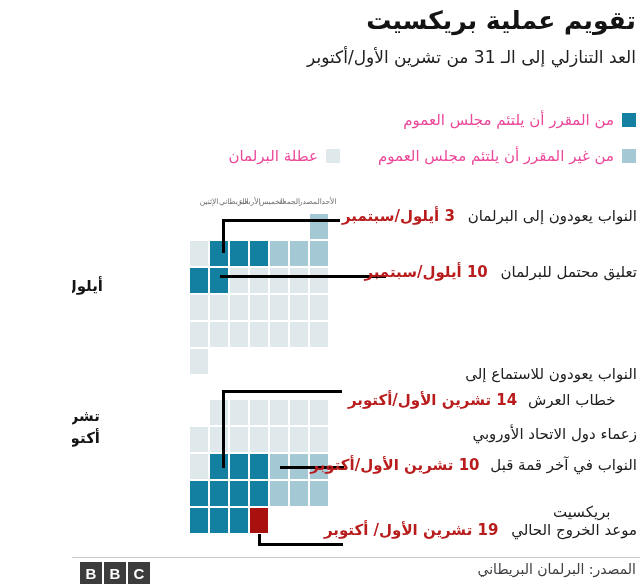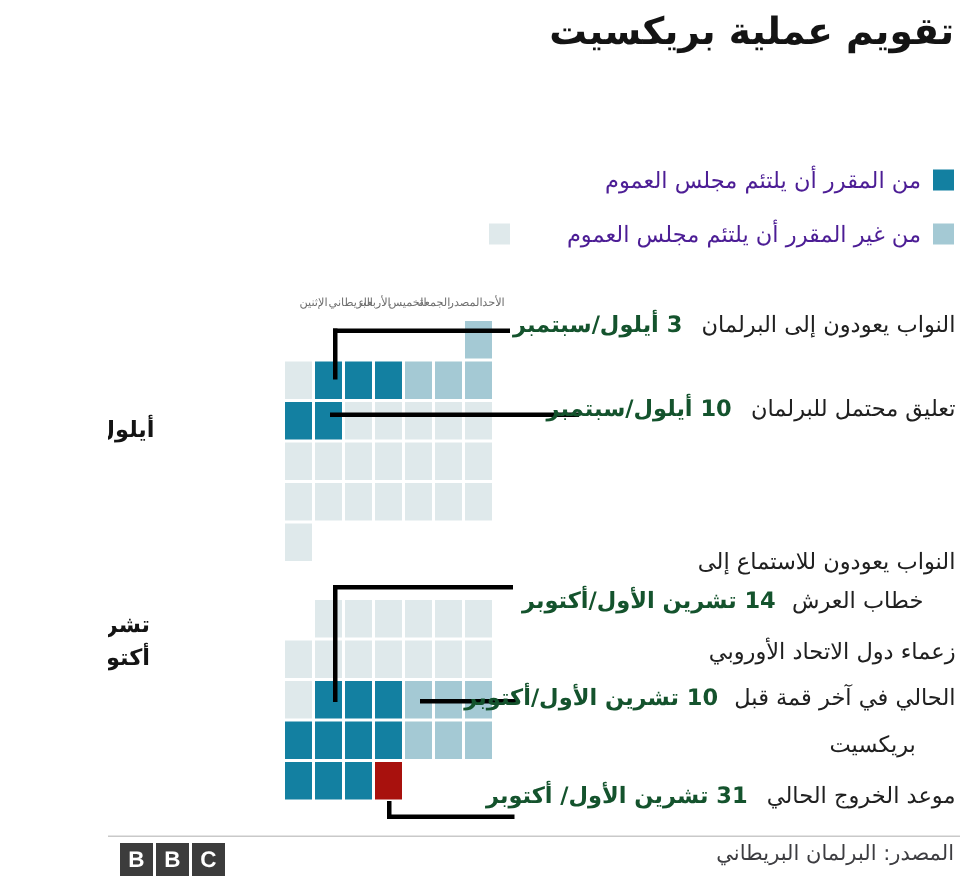--- a/index.html
+++ b/index.html
@@ -5,65 +5,67 @@
   html,body{margin:0;padding:0;background:#fff;}
   .canvas{position:relative;width:568px;height:587px;background:#ffffff;overflow:hidden;
           direction:rtl;font-family:"DejaVu Sans",sans-serif;color:#1a1a1a;}
   .abs{position:absolute;}
   .title{top:6px;right:4px;font-size:25px;font-weight:bold;white-space:nowrap;color:#141414;}
   .subtitle{top:47px;right:4px;font-size:17px;white-space:nowrap;color:#202020;}
   .legend-row{display:flex;align-items:center;}
   .legend1{top:111px;right:4px;}
   .legend2{top:147px;right:4px;}
   .swatch{width:14px;height:14px;flex:0 0 auto;}
-  .legend-label{font-size:15px;margin-right:8px;white-space:nowrap;color:#4c1d95;}
+  .legend-label{font-size:15px;margin-right:8px;white-space:nowrap;color:#ec4899;}
   .legend-gap{margin-right:38px;}
   .days{top:197px;left:127px;width:140px;display:flex;direction:ltr;}
   .day{width:20px;text-align:center;font-size:7.5px;color:#6e6e6e;white-space:nowrap;overflow:visible;}
   .grid{display:grid;grid-template-columns:repeat(7,18px);grid-auto-rows:25px;gap:2px;direction:ltr;}
   .grid-sep{top:214px;left:118px;}
   .grid-oct{top:400px;left:118px;}
   .cell{width:18px;height:25px;}
   .month-label{font-weight:bold;font-size:15px;white-space:nowrap;color:#141414;}
   .mon-sep{top:277px;right:537px;}
   .mon-oct{top:405px;right:540px;text-align:right;line-height:22px;padding-left:48px;}
   .pline{position:absolute;background:#000;}
   .callout{font-size:15px;color:#202020;white-space:nowrap;}
-  .co-date{font-weight:bold;color:#14532d;}
+  .co-date{font-weight:bold;color:#b91c1c;}
   .co-desc{margin-left:8px;}
   .co1{top:207px;right:3px;}
   .co2{top:263px;right:3px;}
   .co3{top:361px;left:276px;right:3px;line-height:26px;white-space:normal;}
   .co4{top:419px;left:287px;right:3px;line-height:31px;white-space:normal;}
   .co5{top:521px;right:3px;}
   .co-line1{text-align:right;white-space:nowrap;}
   .co-line2{text-align:left;white-space:nowrap;}
   .co-line2 .co-desc{margin-left:6px;}
-  .co4 .co-line3{text-align:left;padding-left:194px;white-space:nowrap;}
+  .co4 .co-line3{text-align:left;padding-left:194px;white-space:nowrap;margin-top:16px;}
   .rule{left:0;top:557px;width:640px;height:1px;background:#c9c9c9;}
   .bbc{left:8px;top:562px;display:flex;gap:2px;direction:ltr;}
   .bbc-sq{width:22px;height:22px;background:#3c3c3c;color:#fff;font-weight:bold;font-size:15px;
           display:flex;align-items:center;justify-content:center;font-family:"Liberation Sans",sans-serif;}
   .source{right:4px;top:561px;font-size:14px;color:#3d3d41;white-space:nowrap;}
 </style>
 </head>
 <body>
 
 <div class="canvas">
 
   <div class="abs title">تقويم عملية بريكسيت</div>
+  <div class="abs subtitle">العد التنازلي إلى الـ 31 من تشرين الأول/أكتوبر</div>
 
   <div class="abs legend-row legend1">
     <span class="swatch" style="background:#1380a1;"></span>
     <span class="legend-label">من المقرر أن يلتئم مجلس العموم</span>
   </div>
   <div class="abs legend-row legend2">
     <span class="swatch" style="background:#a4c9d4;"></span>
     <span class="legend-label">من غير المقرر أن يلتئم مجلس العموم</span>
     <span class="swatch legend-gap" style="background:#dfe9eb;"></span>
+    <span class="legend-label">عطلة البرلمان</span>
   </div>
 
   <div class="abs days">
       <span class="day">الإثنين</span>
       <span class="day">البريطاني</span>
       <span class="day">الأربعاء</span>
       <span class="day">الخميس</span>
       <span class="day">الجمعة</span>
       <span class="day">المصدر</span>
       <span class="day">الأحد</span>
@@ -180,29 +182,29 @@
     <div class="co-line1">النواب يعودون للاستماع إلى</div>
     <div class="co-line2">
       <span class="co-desc">خطاب العرش</span>
       <span class="co-date">14 تشرين الأول/أكتوبر</span>
     </div>
   </div>
 
   <div class="abs callout co4">
     <div class="co-line1">زعماء دول الاتحاد الأوروبي</div>
     <div class="co-line2">
-      <span class="co-desc">الحالي في آخر قمة قبل</span>
+      <span class="co-desc">النواب في آخر قمة قبل</span>
       <span class="co-date">10 تشرين الأول/أكتوبر</span>
     </div>
     <div class="co-line3">بريكسيت</div>
   </div>
 
   <div class="abs callout co5">
     <span class="co-desc">موعد الخروج الحالي</span>
-    <span class="co-date">31 تشرين الأول/ أكتوبر</span>
+    <span class="co-date">19 تشرين الأول/ أكتوبر</span>
   </div>
 
   <div class="abs rule"></div>
   <div class="abs bbc">
       <div class="bbc-sq">B</div>
       <div class="bbc-sq">B</div>
       <div class="bbc-sq">C</div>
     </div>
   <div class="abs source">المصدر: البرلمان البريطاني</div>
 

